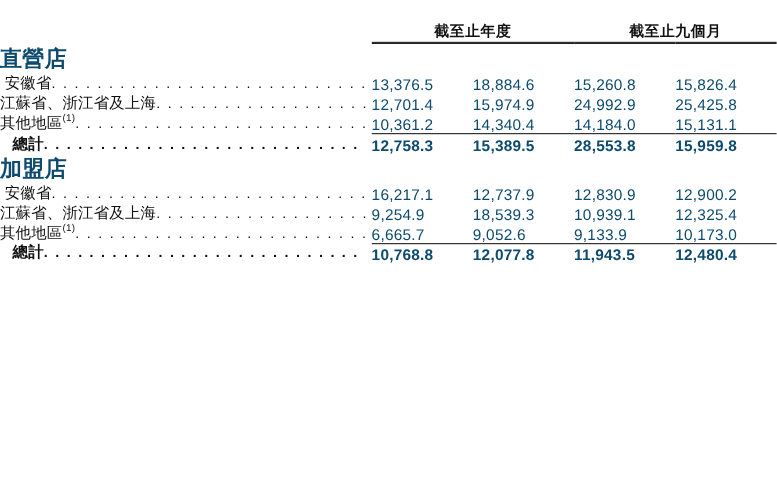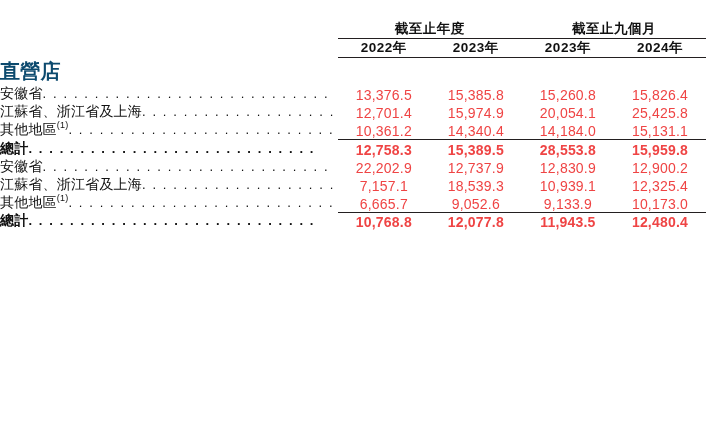--- a/index.html
+++ b/index.html
@@ -79,33 +79,34 @@
   }
   .row-label {
     font-size: 14px;
     color: #111;
     padding-top: 5px;
     padding-bottom: 4px;
     padding-left: 22px;
     white-space: nowrap;
     overflow: hidden;
     letter-spacing: 0.2px;
+    text-align: center;
   }
   .row-label.total {
     font-weight: 700;
   }
   .leader {
     color: #111;
     letter-spacing: 1.6px;
     font-size: 13px;
   }
   .num {
-    text-align: center;
+    text-align: left;
     font-size: 14px;
-    color: #ef4444;
+    color: #0c4a6e;
     padding-top: 5px;
     padding-bottom: 4px;
     padding-right: 8px;
     letter-spacing: 0.2px;
     font-variant-numeric: tabular-nums;
   }
   .num.total {
     font-weight: 700;
   }
   sup {
@@ -147,57 +148,50 @@
       <td></td>
       <td class="hdr-group" colspan="2">截至止年度</td>
       <td class="hdr-group" colspan="2">截至止九個月</td>
     </tr>
     <tr>
       <td></td>
       <td class="rule" colspan="2"></td>
       <td class="rule" colspan="2"></td>
     </tr>
 
-    <tr>
-      <td></td>
-      <td class="hdr-year">2022年</td>
-      <td class="hdr-year">2023年</td>
-      <td class="hdr-year">2023年</td>
-      <td class="hdr-year">2024年</td>
-    </tr>
     <tr class="subtotal-rule">
       <td style="border-bottom:none;"></td>
       <td></td>
       <td></td>
       <td></td>
       <td></td>
     </tr>
 
 
     <tr>
       <td class="sub-title" colspan="5">直營店</td>
     </tr>
 
     <tr>
       <td class="row-label">
         <span>安徽省</span><span class="leader">. . . . . . . . . . . . . . . . . . . . . . . . . . . .</span>
       </td>
       <td class="num">13,376.5</td>
-      <td class="num">15,385.8</td>
+      <td class="num">18,884.6</td>
       <td class="num">15,260.8</td>
       <td class="num">15,826.4</td>
     </tr>
 
     <tr>
       <td class="row-label">
         <span>江蘇省、浙江省及上海</span><span class="leader">. . . . . . . . . . . . . . . . . . . . . . . . . . . .</span>
       </td>
       <td class="num">12,701.4</td>
       <td class="num">15,974.9</td>
-      <td class="num">20,054.1</td>
+      <td class="num">24,992.9</td>
       <td class="num">25,425.8</td>
     </tr>
 
     <tr>
       <td class="row-label">
         <span>其他地區</span><sup>(1)</sup><span class="leader">. . . . . . . . . . . . . . . . . . . . . . . . . . . .</span>
       </td>
       <td class="num">10,361.2</td>
       <td class="num">14,340.4</td>
       <td class="num">14,184.0</td>
@@ -215,36 +209,39 @@
     <tr>
       <td class="row-label total">
         <span>總計</span><span class="leader">. . . . . . . . . . . . . . . . . . . . . . . . . . . .</span>
       </td>
       <td class="num total">12,758.3</td>
       <td class="num total">15,389.5</td>
       <td class="num total">28,553.8</td>
       <td class="num total">15,959.8</td>
     </tr>
 
+    <tr>
+      <td class="sub-title" colspan="5">加盟店</td>
+    </tr>
 
     <tr>
       <td class="row-label">
         <span>安徽省</span><span class="leader">. . . . . . . . . . . . . . . . . . . . . . . . . . . .</span>
       </td>
-      <td class="num">22,202.9</td>
+      <td class="num">16,217.1</td>
       <td class="num">12,737.9</td>
       <td class="num">12,830.9</td>
       <td class="num">12,900.2</td>
     </tr>
 
     <tr>
       <td class="row-label">
         <span>江蘇省、浙江省及上海</span><span class="leader">. . . . . . . . . . . . . . . . . . . . . . . . . . . .</span>
       </td>
-      <td class="num">7,157.1</td>
+      <td class="num">9,254.9</td>
       <td class="num">18,539.3</td>
       <td class="num">10,939.1</td>
       <td class="num">12,325.4</td>
     </tr>
 
     <tr>
       <td class="row-label">
         <span>其他地區</span><sup>(1)</sup><span class="leader">. . . . . . . . . . . . . . . . . . . . . . . . . . . .</span>
       </td>
       <td class="num">6,665.7</td>

